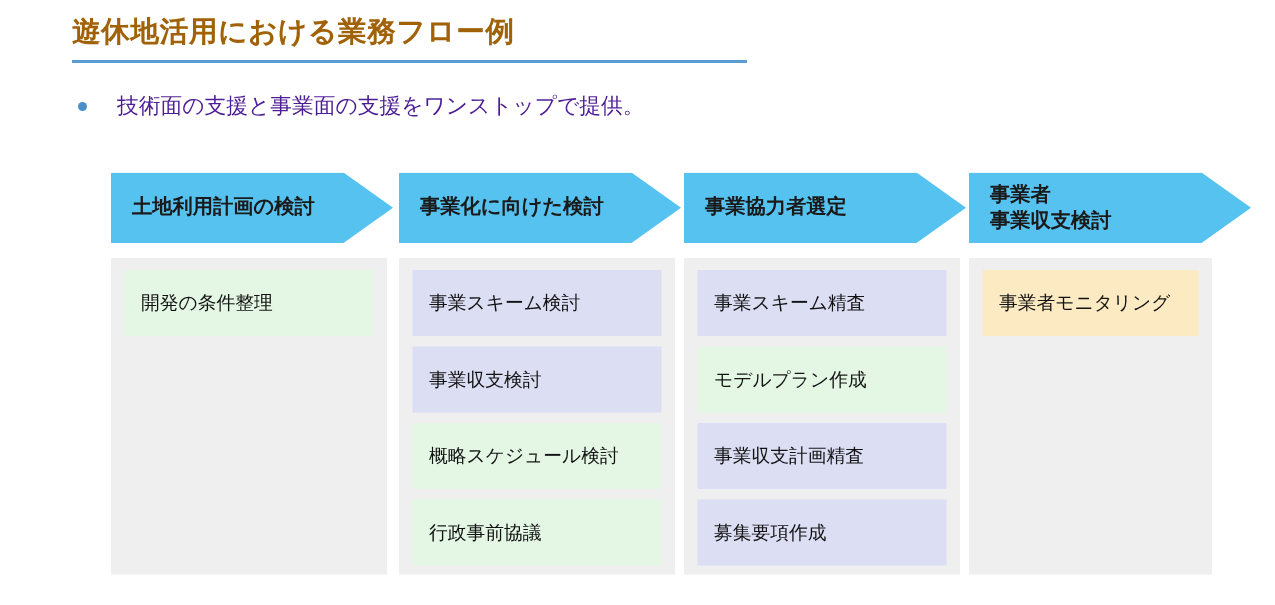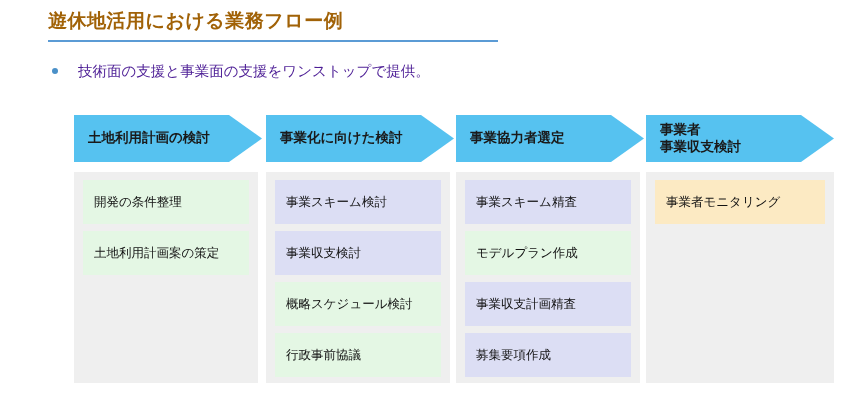--- a/index.html
+++ b/index.html
@@ -102,21 +102,21 @@
   
   .panel {
     position: absolute;
     top: 57px;
     width: 184px;
     height: 211px;
     background: #efefef;
     box-sizing: border-box;
     padding: 8px 9px;
   }
-  .panel.wide { width: 188px; }
+  .panel.wide { width: 162px; }
 
   .task {
     height: 44px;
     margin-bottom: 7px;
     display: flex;
     align-items: center;
     box-sizing: border-box;
     padding-left: 11px;
     font-size: 12.5px;
     color: #121212;
@@ -141,21 +141,20 @@
 </div>
 
 <div id="flow">
 
   <div class="flow-col c0">
     <div class="arrow">
       <span class="arrow-label">土地利用計画の検討</span>
     </div>
     <div class="panel">
       <div class="task green">開発の条件整理</div>
-      <div class="task green">土地利用計画案の策定</div>
     </div>
   </div>
 
   <div class="flow-col c2">
     <div class="arrow">
       <span class="arrow-label">事業協力者選定</span>
     </div>
     <div class="panel">
       <div class="task lavender">事業スキーム精査</div>
       <div class="task green">モデルプラン作成</div>

